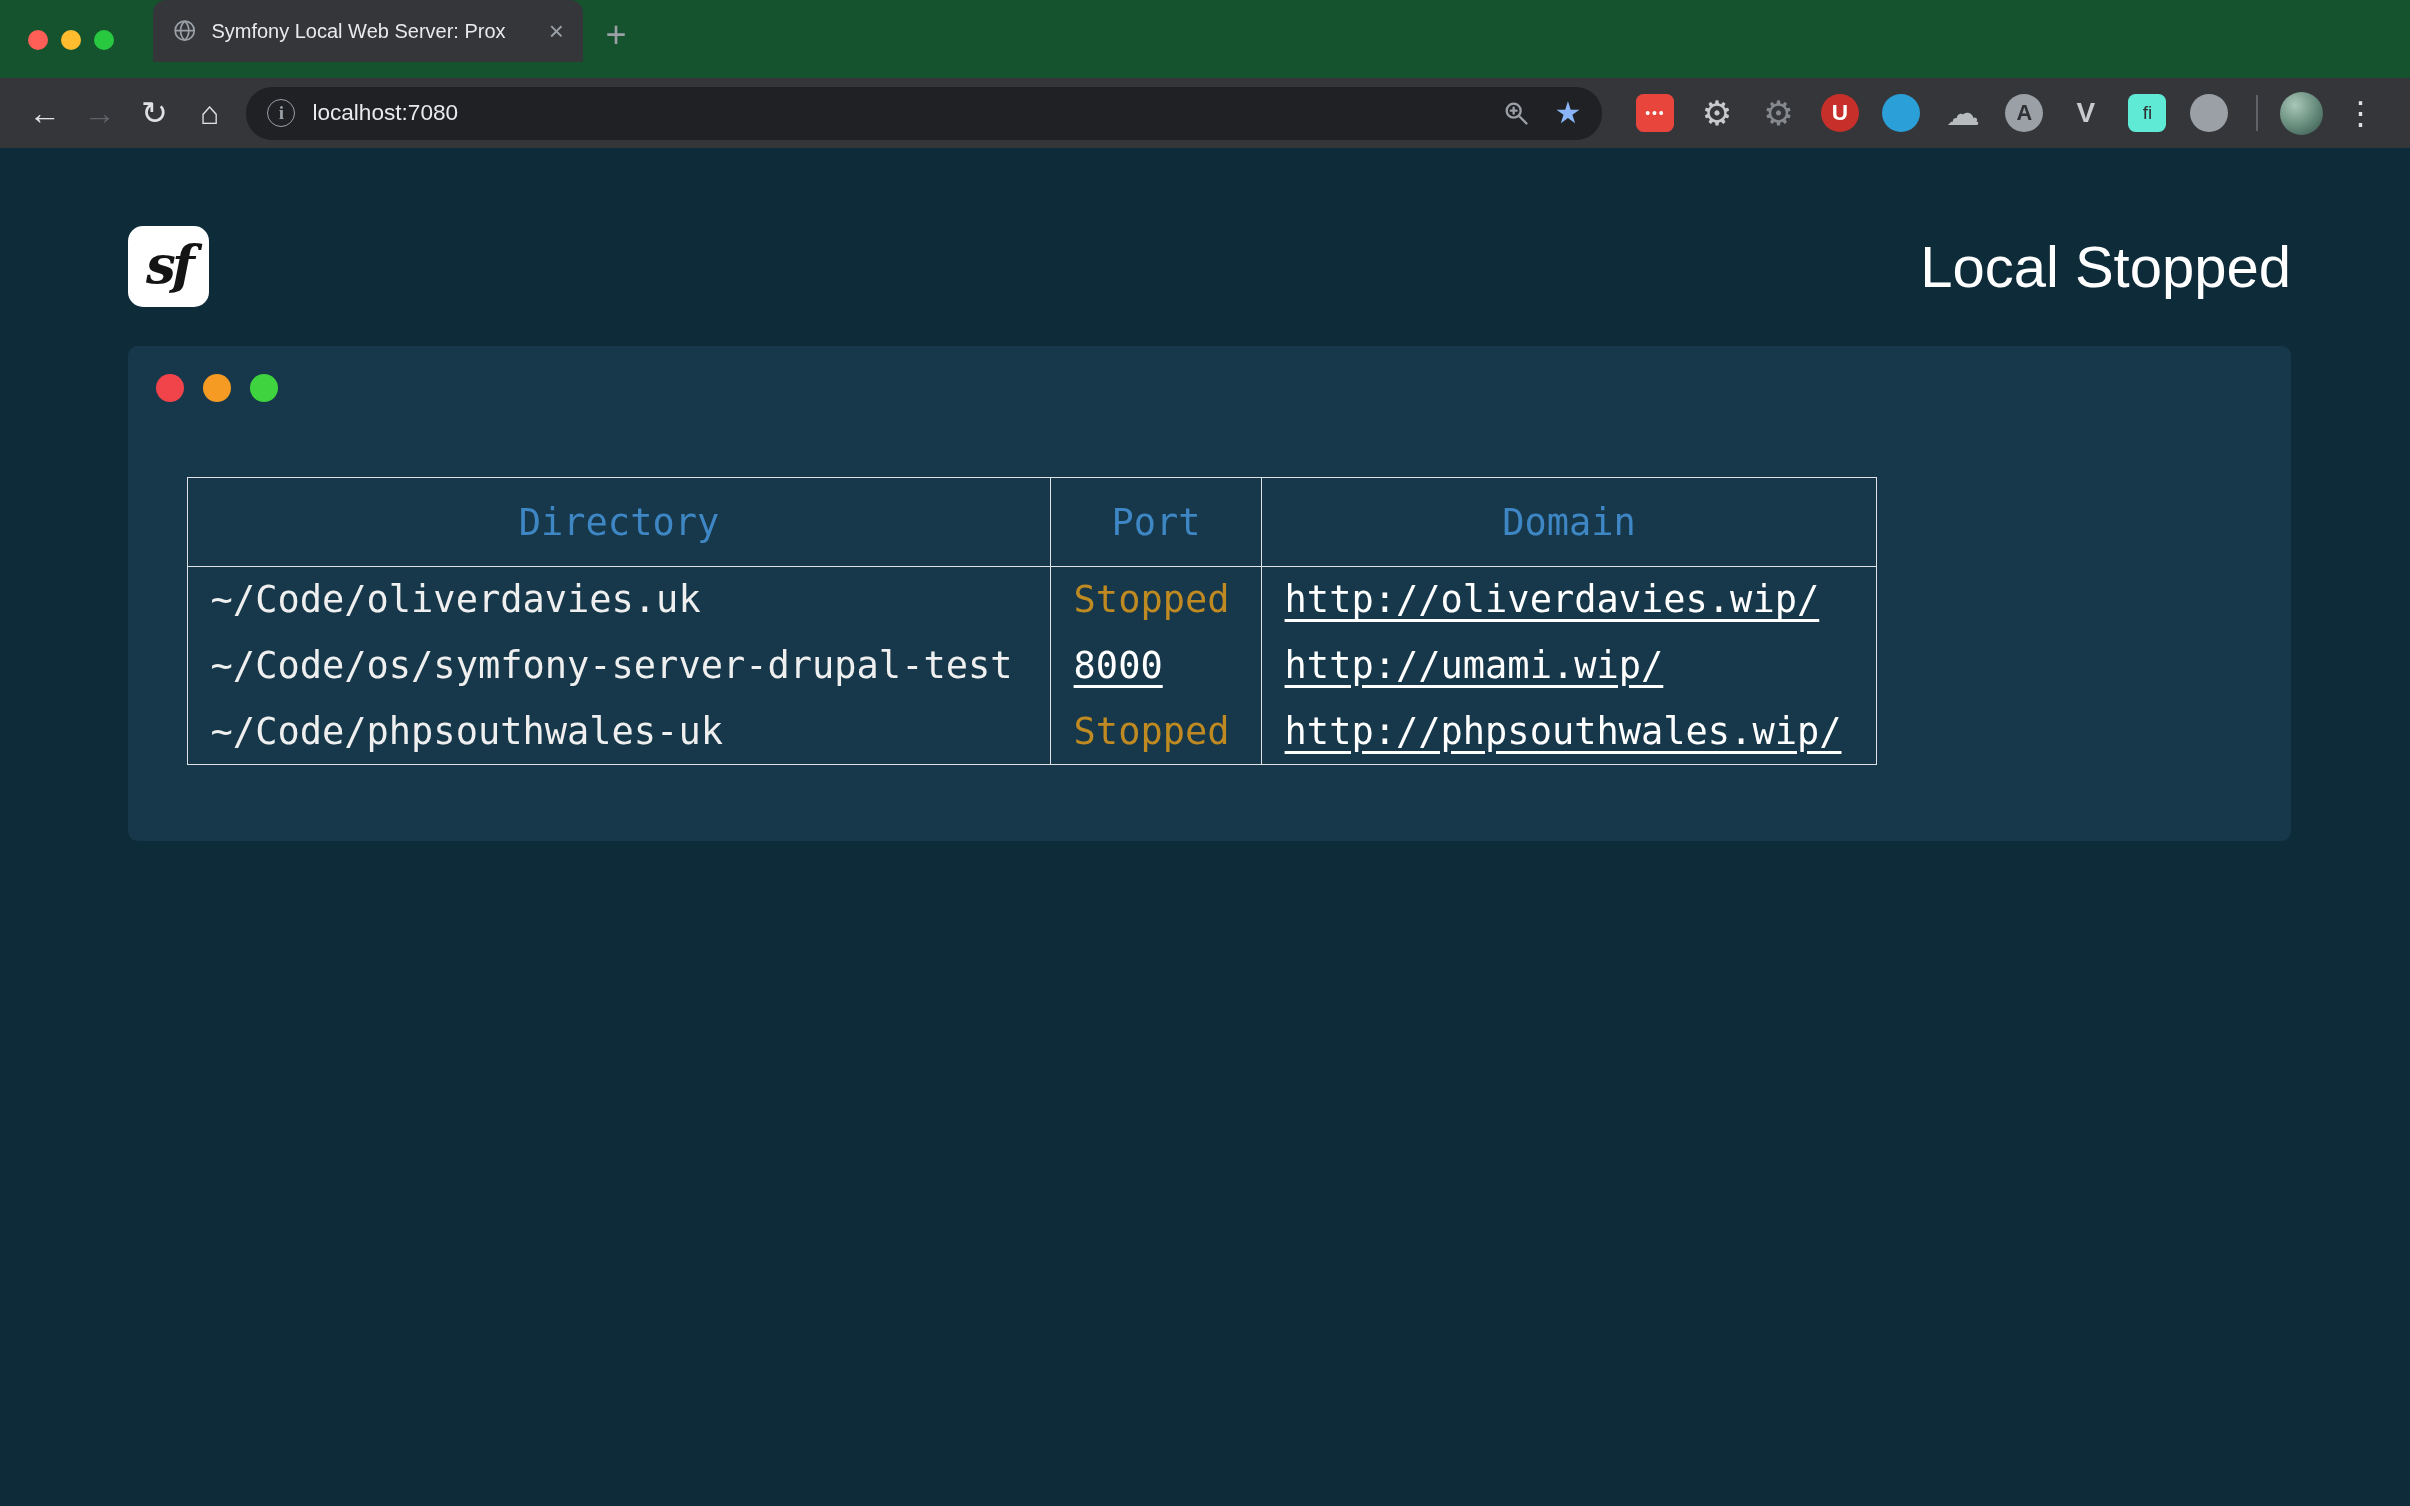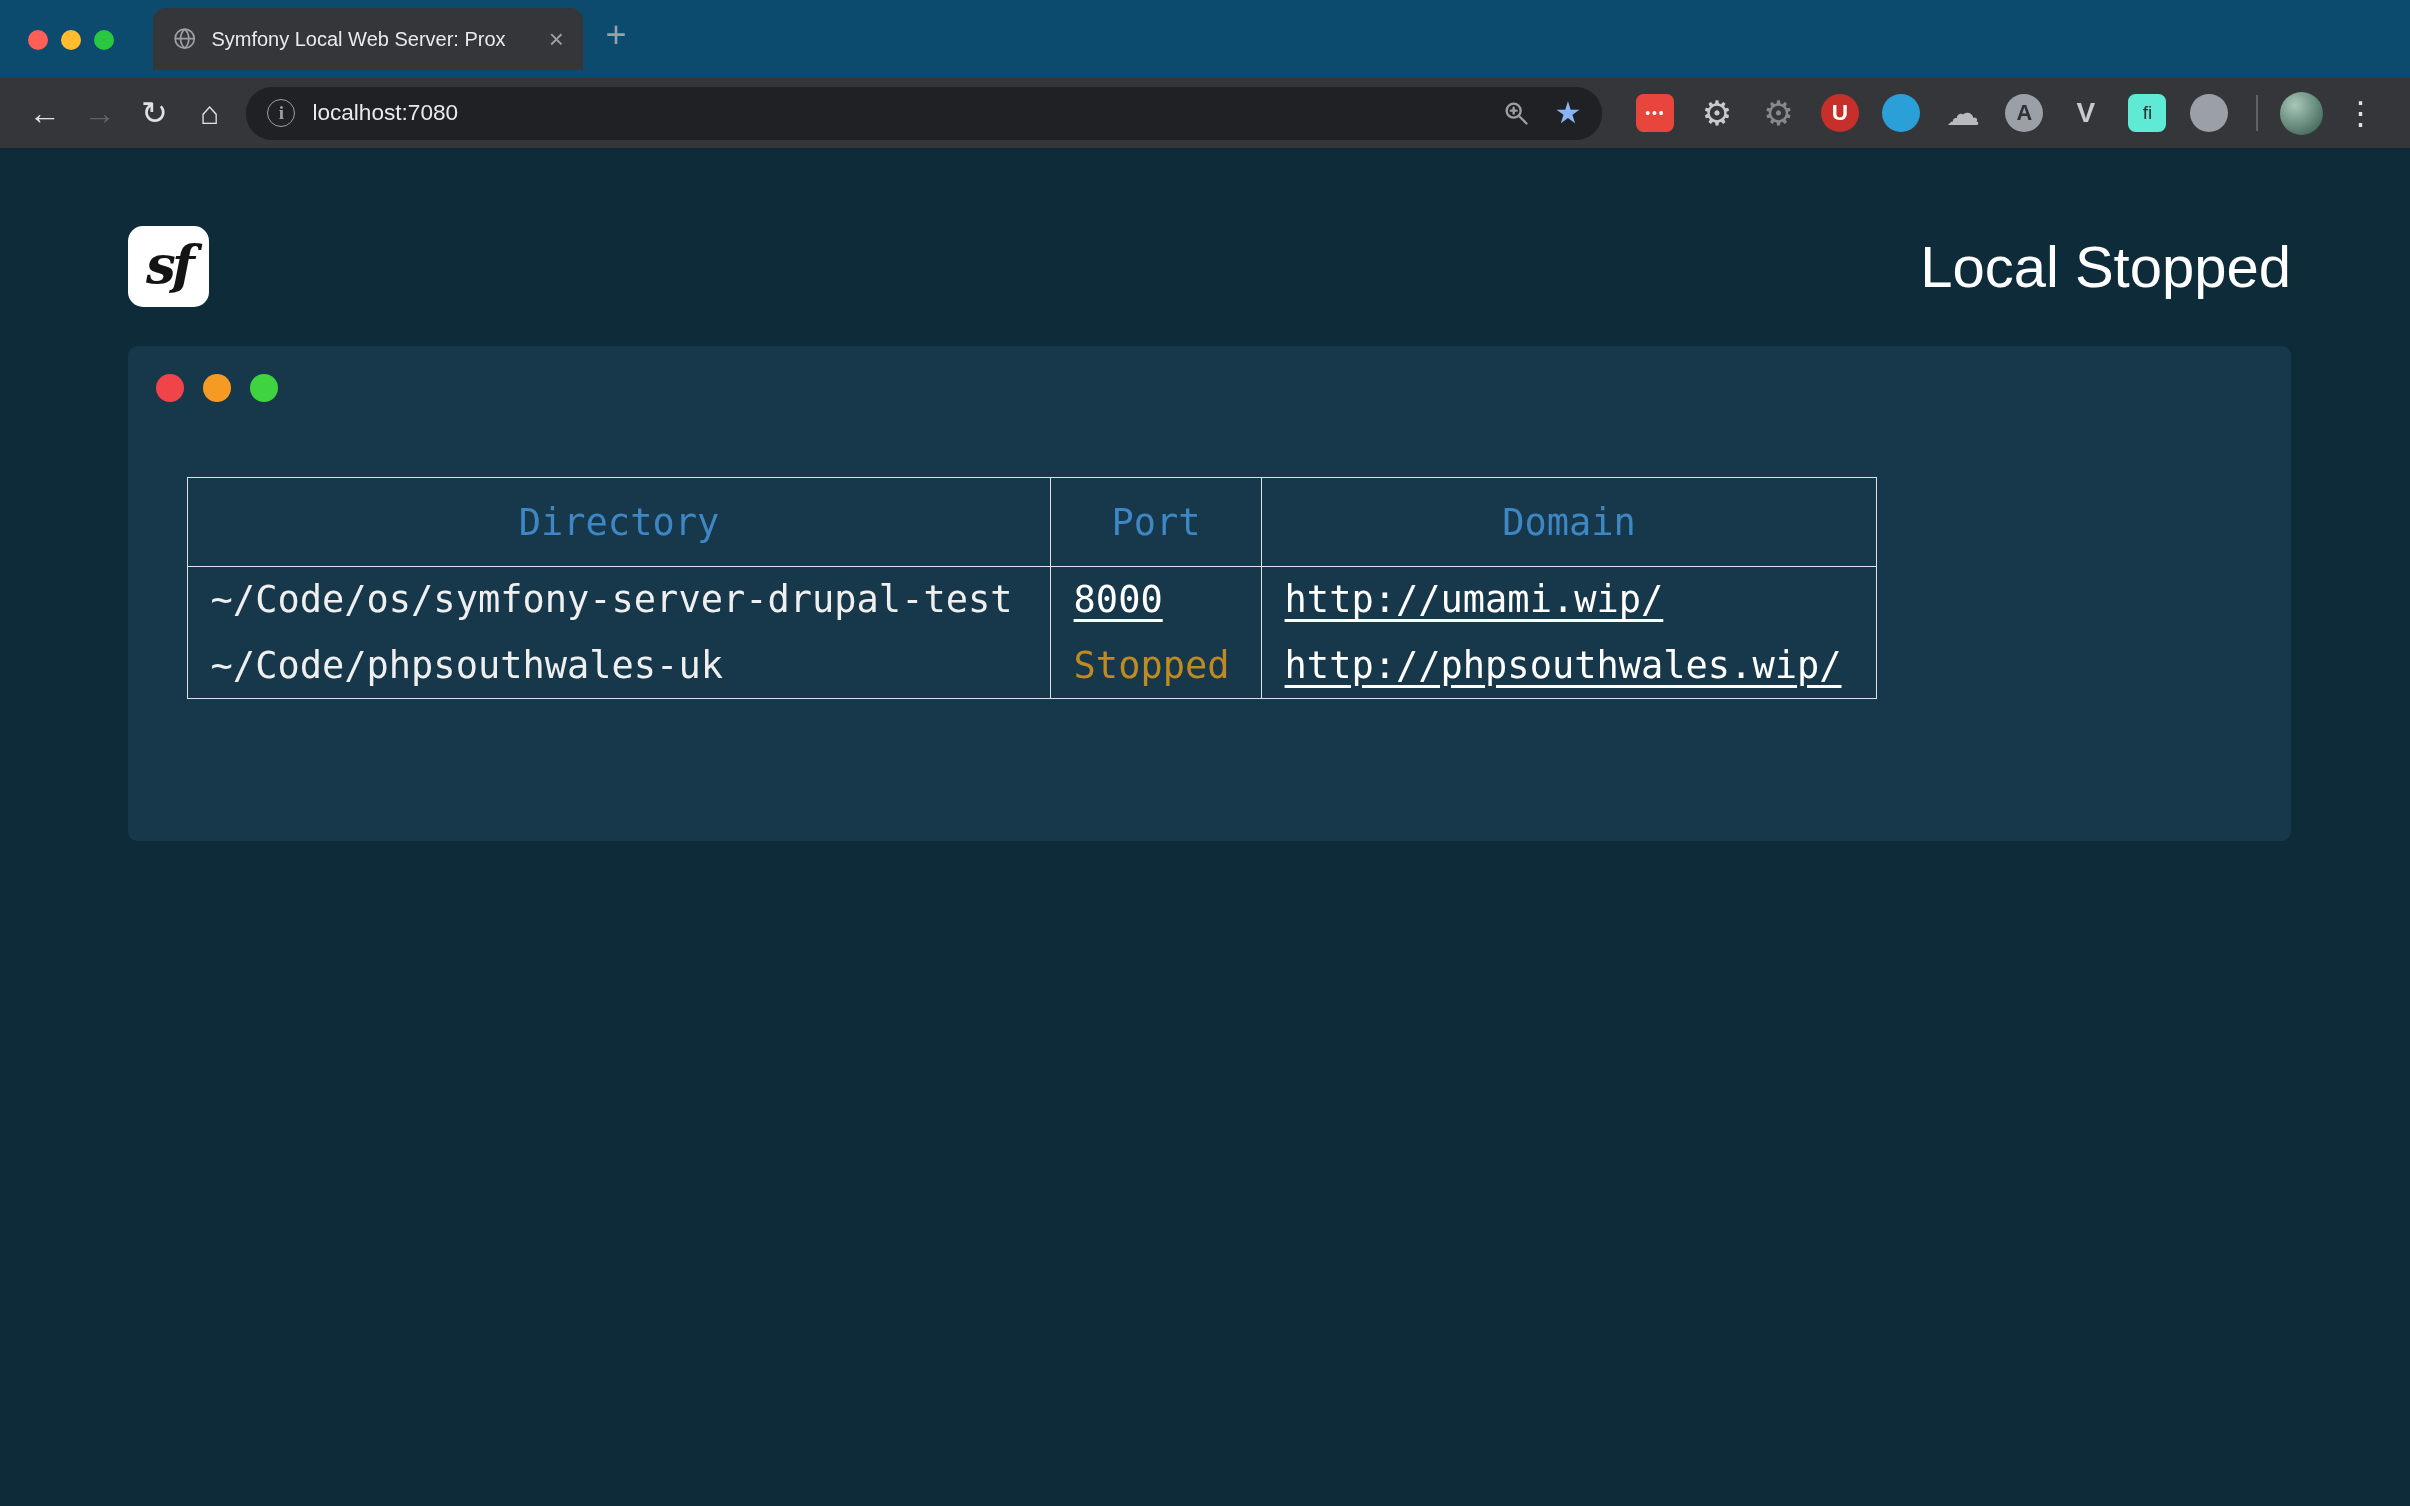--- a/index.html
+++ b/index.html
@@ -1,21 +1,21 @@
 <!DOCTYPE html>
 <html style="font-size:15px"><head>
 <meta charset="utf-8">
 <title>Symfony Local Web Server: Prox</title>
 <style>
   * { margin:0; padding:0; box-sizing:border-box; }
   html,body { width:2411px; height:1507px; overflow:hidden; }
   body { background:#0e2b39; font-family:"Liberation Sans", sans-serif; }
 
   
-  .tabstrip { position:relative; height:78px; background:#0c4a6e; display:flex; align-items:center; }
+  .tabstrip { position:relative; height:78px; background:#14532d; display:flex; align-items:flex-start; }
   .mac-dots { position:absolute; left:28px; top:30px; display:flex; gap:13px; }
   .mac-dot { width:20px; height:20px; border-radius:50%; }
   .mac-dot.red    { background:#ff5f57; }
   .mac-dot.yellow { background:#febc2e; }
   .mac-dot.green  { background:#28c840; }
 
   .tab { margin-left:153px; width:430px; height:62px; background:#35363a;
          border-radius:13px 13px 0 0; display:flex; align-items:center;
          padding:0 19px; gap:14px; }
   .tab-favicon { flex:none; width:25.4px; height:25.4px; }
@@ -170,20 +170,25 @@
         </colgroup>
         <thead>
           <tr>
             <th>Directory</th>
             <th>Port</th>
             <th>Domain</th>
           </tr>
         </thead>
         <tbody>
           <tr>
+            <td>~/Code/oliverdavies.uk</td>
+            <td><span class="status-stopped">Stopped</span></td>
+            <td><a class="cell-link">http://oliverdavies.wip/</a></td>
+          </tr>
+          <tr>
             <td>~/Code/os/symfony-server-drupal-test</td>
             <td><a class="cell-link">8000</a></td>
             <td><a class="cell-link">http://umami.wip/</a></td>
           </tr>
           <tr>
             <td>~/Code/phpsouthwales-uk</td>
             <td><span class="status-stopped">Stopped</span></td>
             <td><a class="cell-link">http://phpsouthwales.wip/</a></td>
           </tr>
         </tbody>

